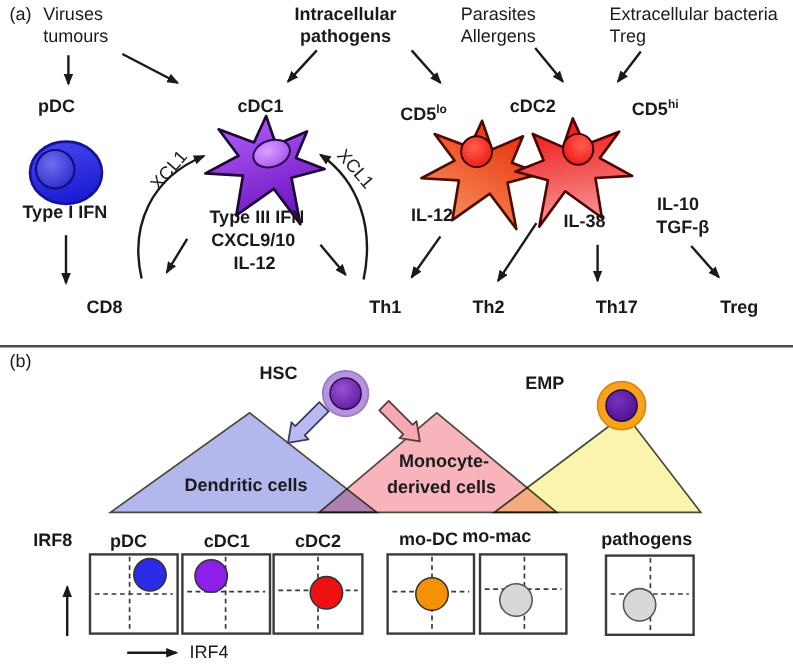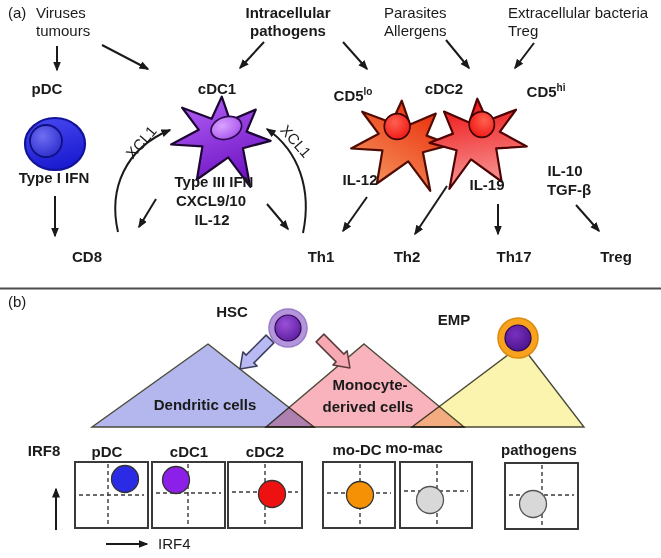--- a/index.html
+++ b/index.html
@@ -182,21 +182,21 @@
 <div class="lbl ctr" style="left:444px;top:80px">cDC2</div>
 <div class="lbl ctr" style="left:546px;top:83px"><span>CD5</span><sup>hi</sup></div>
 
 <div class="lbl ctr" style="left:54px;top:169px">Type I IFN</div>
 <div class="lbl rot-l" style="left:141px;top:142px">XCL1</div>
 <div class="lbl rot-r" style="left:296px;top:141px">XCL1</div>
 <div class="lbl ctr" style="left:214px;top:173px">Type III IFN</div>
 <div class="lbl ctr" style="left:211px;top:192px">CXCL9/10</div>
 <div class="lbl ctr" style="left:212px;top:211px">IL-12</div>
 <div class="lbl ctr" style="left:360px;top:171px">IL-12</div>
-<div class="lbl ctr" style="left:487px;top:176px">IL-19</div>
+<div class="lbl ctr" style="left:487px;top:176px">IL-38</div>
 <div class="lbl ctr" style="left:565px;top:162px">IL-10</div>
 <div class="lbl ctr" style="left:569px;top:181px">TGF-β</div>
 
 <div class="lbl ctr" style="left:87px;top:248px">CD8</div>
 <div class="lbl ctr" style="left:321px;top:248px">Th1</div>
 <div class="lbl ctr" style="left:407px;top:248px">Th2</div>
 <div class="lbl ctr" style="left:514px;top:248px">Th17</div>
 <div class="lbl ctr" style="left:616px;top:248px">Treg</div>
 
 <div class="lbl" style="left:8px;top:293px">(b)</div>

